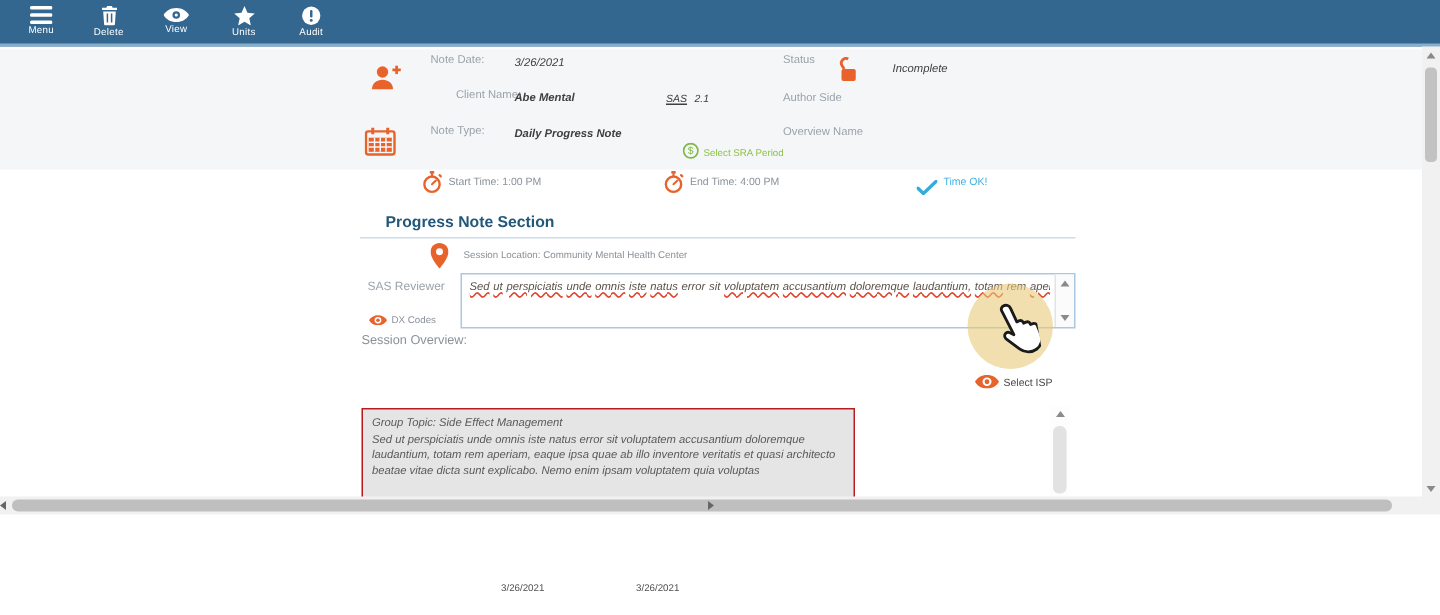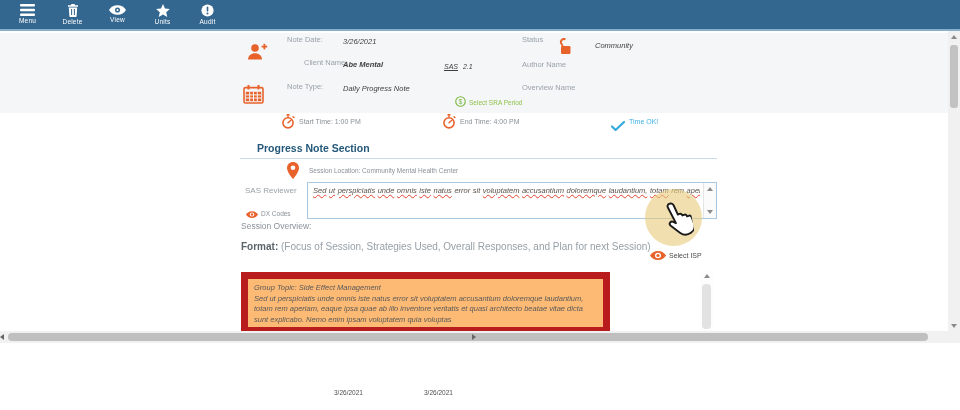--- a/index.html
+++ b/index.html
@@ -44,22 +44,22 @@
              background:rgba(231,202,122,0.6);z-index:6;pointer-events:none;}
   .hand{position:absolute;left:659px;top:201px;z-index:7;pointer-events:none;}
 
   
   .overview{font-size:8.5px;color:#8a9199;}
   .format-block{position:absolute;left:241px;top:241px;width:424px;font-size:10px;line-height:12px;}
   .format-label{font-weight:bold;color:#5b646b;}
   .format-hint{color:#97a0a7;}
 
   
-  .note-ta{position:absolute;left:241px;top:272px;width:369px;height:62px;background:#fdba74;
-           border:7px solid #b91c1c;box-sizing:border-box;overflow:hidden;padding:4px 6px;}
+  .note-ta{position:absolute;left:241px;top:272px;width:329px;height:62px;background:#e5e5e5;
+           border:1px solid #b91c1c;box-sizing:border-box;overflow:hidden;padding:4px 6px;}
   .note-ta div{font-size:7.5px;font-style:italic;color:#595959;line-height:10.5px;}
   .note-strip{position:absolute;left:700px;top:271px;width:13px;height:60px;background:#fdfdfd;}
   .note-strip .thumb{position:absolute;left:2px;top:13px;width:9px;height:45px;background:#e2e2e2;border-radius:4px;}
 
   
   .vscroll{position:absolute;left:948px;top:31px;width:12px;height:301px;background:#f1f1f1;}
   .vscroll .btn{position:absolute;left:0;width:12px;height:12px;}
   .vscroll .thumb{position:absolute;left:2px;top:14px;width:8px;height:63px;background:#c2c2c2;border-radius:3px;}
   .hscroll{position:absolute;left:0;top:331px;width:948px;height:12px;background:#f1f1f1;}
   .hscroll .thumb{position:absolute;left:8px;top:2px;width:920px;height:8px;background:#bfbfbf;border-radius:4px;}
@@ -151,32 +151,32 @@
 
   <span class="abs lbl" style="left:287px;top:35px;">Note Date:</span>
   <span class="abs val" style="left:343px;top:37px;">3/26/2021</span>
 
   <span class="abs lbl" style="left:304px;top:58px;">Client Name:</span>
   <span class="abs val bold" style="left:343px;top:60px;">Abe Mental</span>
   <span class="abs val" style="left:444px;top:63px;font-size:7px;text-decoration:underline;">SAS</span>
   <span class="abs val" style="left:463px;top:63px;font-size:7px;">2.1</span>
 
   <span class="abs lbl" style="left:287px;top:82px;">Note Type:</span>
-  <span class="abs val" style="left:343px;top:84px;">Daily Progress Note</span>
+  <span class="abs val" style="left:343px;top:84px;font-weight:bold;">Daily Progress Note</span>
 
   <span class="abs lbl" style="left:522px;top:35px;">Status</span>
   <span class="abs" style="left:556px;top:38px;">
     <svg width="16" height="17" viewBox="0 0 16 17">
         <rect x="5" y="8" width="9.5" height="8" rx="1.3" fill="#e8632c"></rect>
         <path d="M6.8 8V5.4a3.1 3.1 0 0 1 5.8-1.6" fill="none" stroke="#e8632c" stroke-width="1.9" transform="rotate(-32 6.8 8)"></path>
       </svg>
   </span>
-  <span class="abs val" style="left:595px;top:41px;">Community</span>
-
-  <span class="abs lbl" style="left:522px;top:60px;">Author Name</span>
+  <span class="abs val" style="left:595px;top:41px;">Incomplete</span>
+
+  <span class="abs lbl" style="left:522px;top:60px;">Author Side</span>
   <span class="abs lbl" style="left:522px;top:83px;">Overview Name</span>
 
   <span class="abs flexrow" style="left:455px;top:93px;">
     <span>
       <svg width="11" height="11" viewBox="0 0 12 12">
           <circle cx="6" cy="6" r="5.2" fill="none" stroke="#7db944" stroke-width="1.2"></circle>
           <text x="6" y="8.7" font-size="7.5" fill="#7db944" text-anchor="middle" font-family="Liberation Sans, sans-serif">$</text>
         </svg>
     </span>
     <span class="sra-txt">Select SRA Period</span>
@@ -244,21 +244,20 @@
 
   <div class="hl-circle"></div>
   <span class="hand">
     <svg width="33" height="38" viewBox="0 0 26 30" style="transform:rotate(-10deg);">
       <path fill="#fff" stroke="#1a1a1a" stroke-width="1.5" stroke-linejoin="round" d="M10.2 1.6c1.5-.5 3 .4 3.4 1.9l2 7.6 1.1-.3c.9-.2 1.9.3 2.2 1.2l.1.4 1.3-.3c.9-.2 1.8.3 2.1 1.2l.1.4 1.2-.2c1-.2 2 .5 2.2 1.5l1 4.8c.6 3-.9 6-3.6 7.3-2.9 1.4-6.4.7-8.6-1.6l-6.2-6.6c-.7-.8-.7-2 .1-2.7.7-.6 1.7-.6 2.4-.1l1.9 1.4L8.8 4.2c-.4-1.1.2-2.3 1.4-2.6z"></path>
     </svg>
   </span>
 
   <span class="abs overview" style="left:241px;top:221px;">Session Overview:</span>
 
-  <div class="format-block"><span class="format-label">Format:</span><span class="format-hint"> (Focus of Session, Strategies Used, Overall Responses, and Plan for next Session)</span></div>
 
   <span class="abs flexrow" style="left:650px;top:246px;">
     <span>
       <svg width="16" height="9" viewBox="0 0 16 9">
           <path d="M8 0C4.4 0 1.5 1.8 0 4.5 1.5 7.2 4.4 9 8 9s6.5-1.8 8-4.5C14.5 1.8 11.6 0 8 0z" fill="#e8632c"></path>
           <ellipse cx="8" cy="4.5" rx="3" ry="2.8" fill="#fff"></ellipse>
           <circle cx="8" cy="4.5" r="1.6" fill="#e8632c"></circle>
         </svg>
     </span>
     <span class="isp-txt">Select ISP</span>

